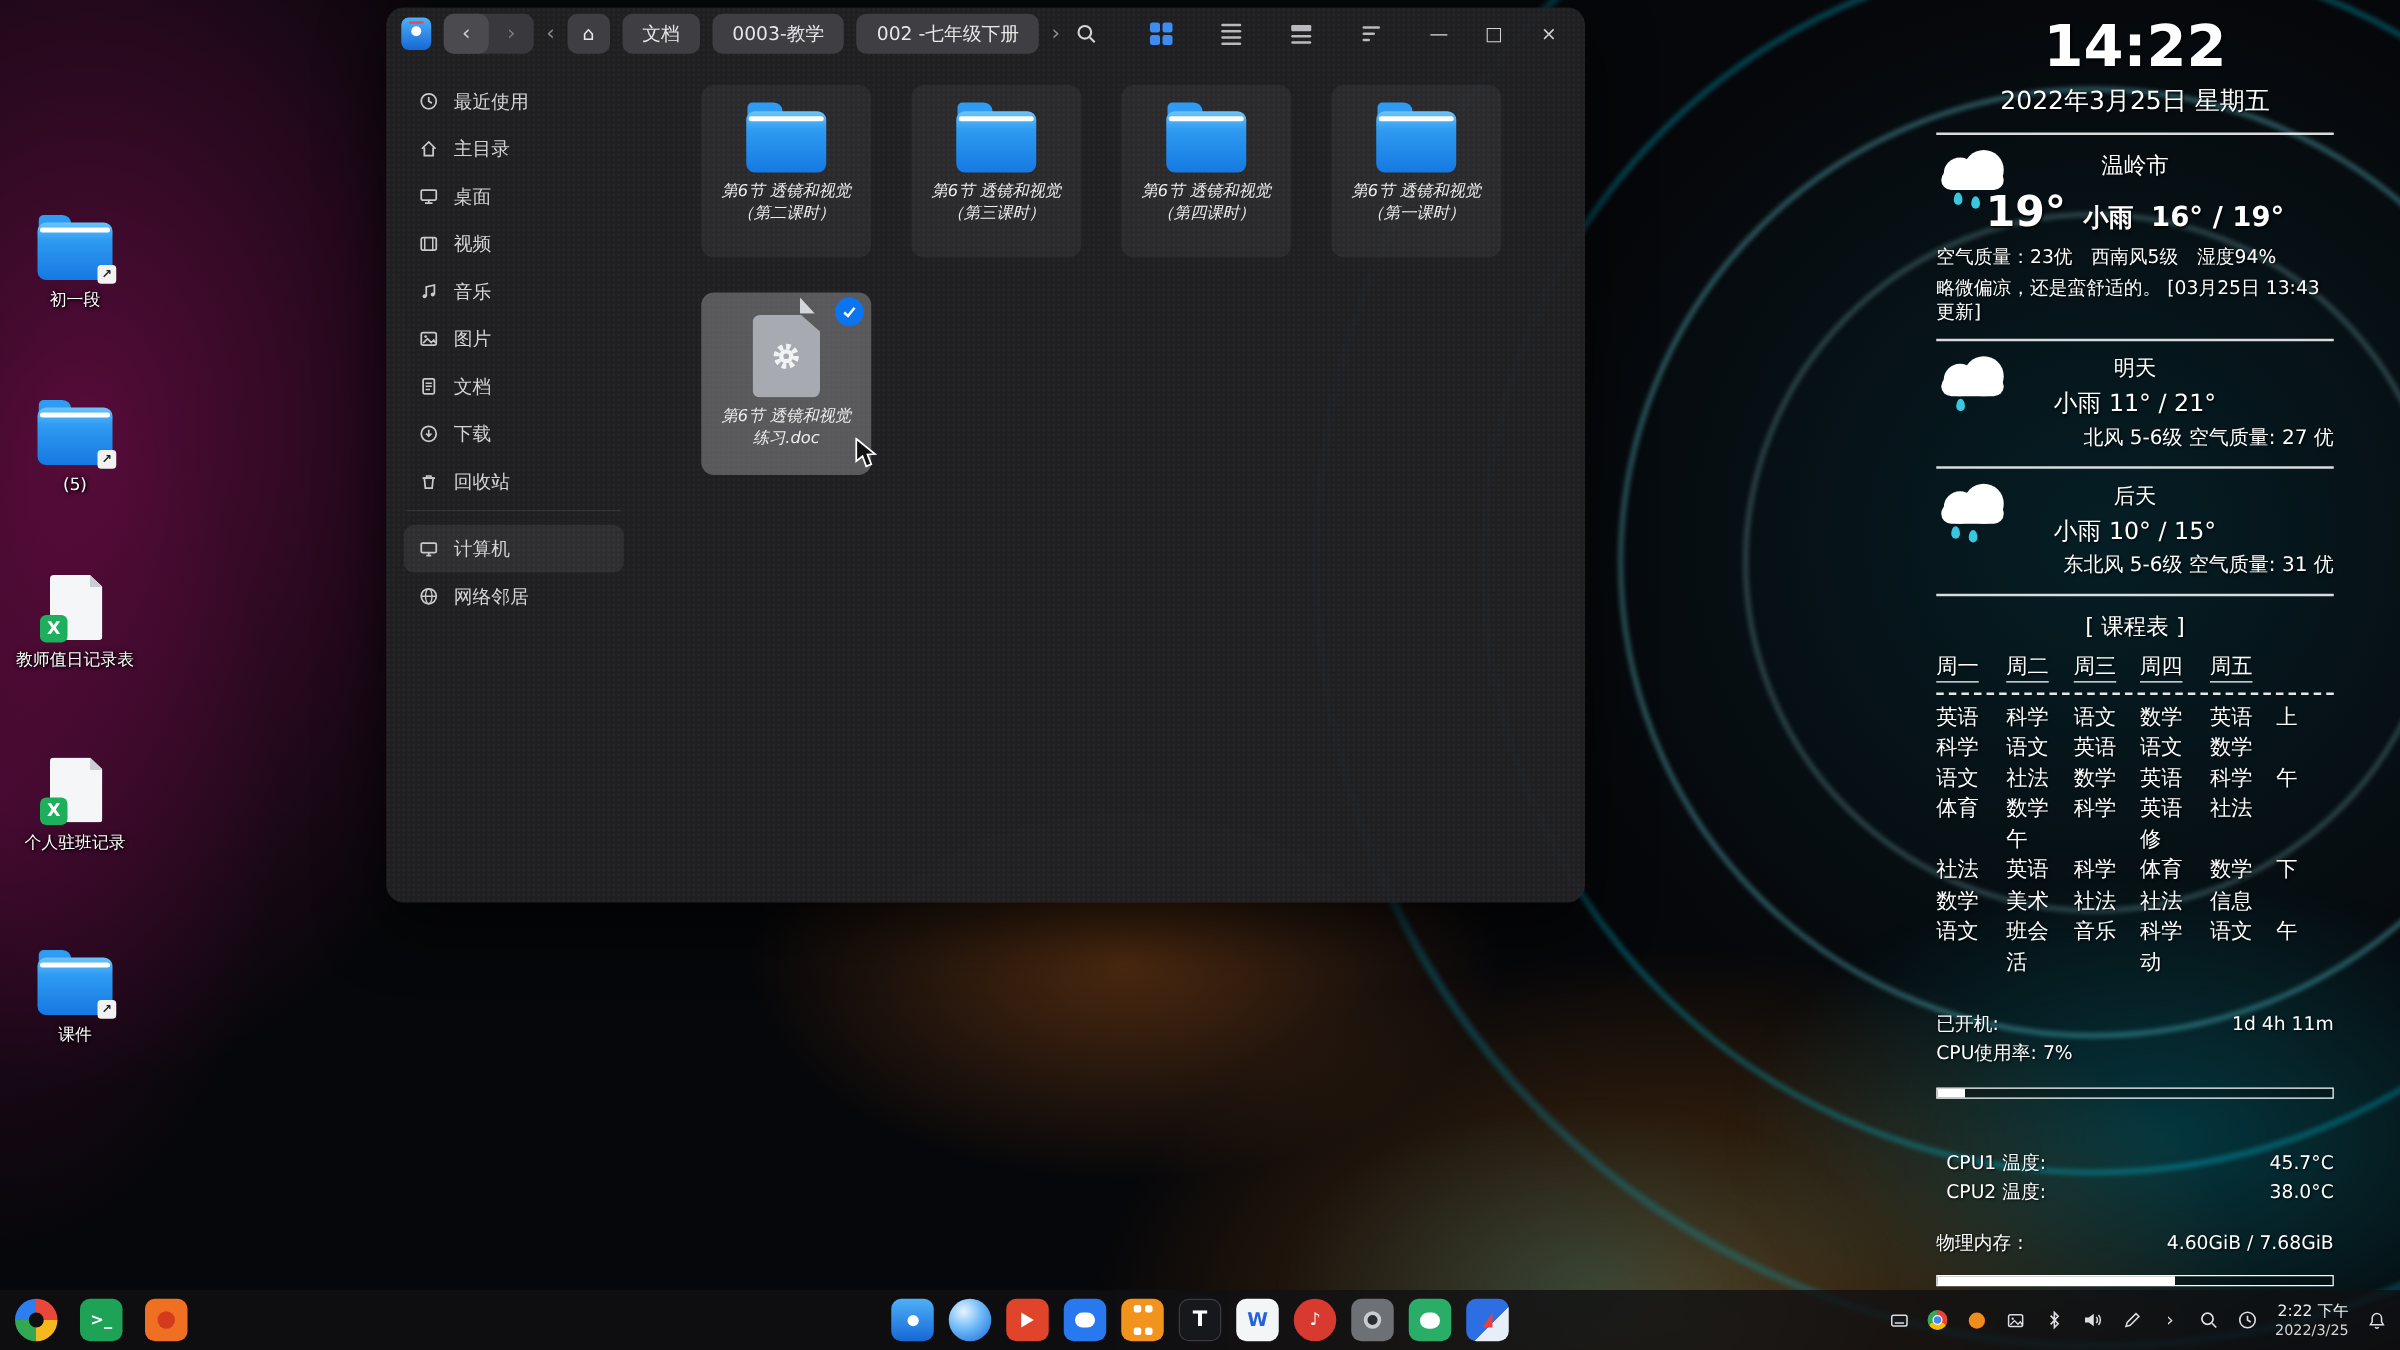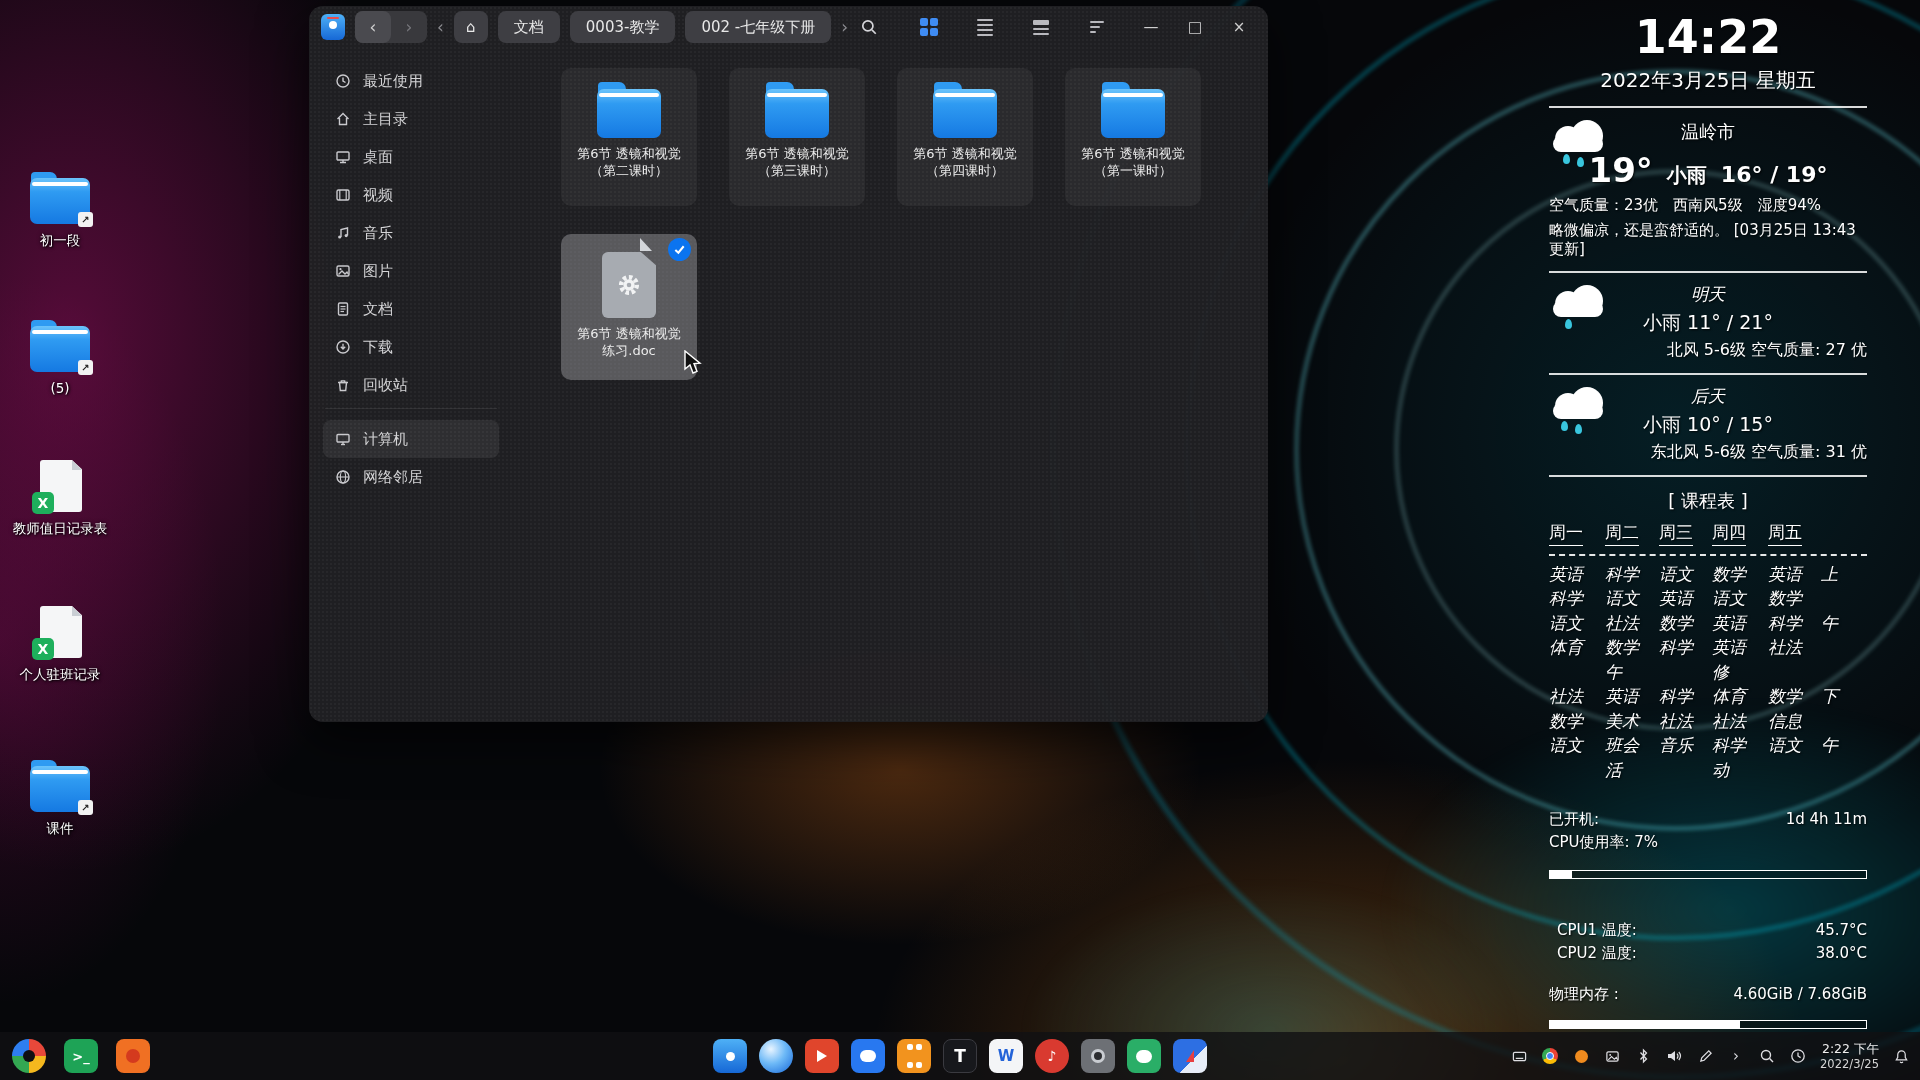--- a/index.html
+++ b/index.html
@@ -68,21 +68,21 @@
   .spacer { flex:1; }
   .win-body { position:absolute; top:42px; bottom:0; left:0; right:0; display:flex; }
   .sidebar { width:200px; padding:14px 10px 0 14px; flex:none; }
   .side-item { display:flex; align-items:center; gap:12px; height:38px; padding-left:12px; border-radius:8px;
     color:#d4d4d6; font-size:15px; }
   .side-item svg { flex:none; }
   .side-item.active { background:rgba(255,255,255,.07); }
   .side-gap { height:8px; border-top:1px solid rgba(255,255,255,.08); margin:4px 2px; }
   .content { position:relative; flex:1; }
   .tile { position:absolute; width:136px; border-radius:10px; text-align:center; padding-top:14px;
-    background:rgba(255,255,255,.05); }
+    background:rgba(255,255,255,.05);font-style:italic; }
   .tile .flabel { margin-top:8px; font-size:13px; color:#ececec; line-height:1.3; }
   .tile .glyphwrap { width:64px; height:56px; }
   .tile .fold-tab { width:28px; height:14px; }
   .tile .fold-body { top:7px; width:64px; height:49px; }
   .tile .fold-stripe { top:11px; width:60px; }
   .tile.selected { background:rgba(160,160,165,.45); }
   .docpage { position:relative; width:54px; height:66px; margin:4px auto 0; background:#a7abb1; border-radius:6px;
     clip-path:polygon(0 0,72% 0,100% 20%,100% 100%,0 100%); display:flex; align-items:center; justify-content:center; }
   .doc-fold { position:absolute; left:calc(50% + 11px); top:4px; width:12px; height:13px; background:#d3d6da;
     clip-path:polygon(0 0,100% 100%,0 100%); }
@@ -107,28 +107,28 @@
   .wx-now { position:relative; margin-top:4px; }
   .wx-now .icon { position:absolute; left:2px; top:8px; }
   .wx-city { text-align:center; font-size:18px; padding-top:8px; }
   .wx-temp-row { display:flex; align-items:baseline; justify-content:center; gap:14px; margin-top:6px;font-weight:bold; }
   .wx-big { font-size:34px; }
   .wx-cond { font-size:20px; }
   .wx-range { font-size:22px; }
   .wx-line { font-size:15px; margin-top:6px; }
   .fc { position:relative; margin-top:6px; }
   .fc .icon { position:absolute; left:2px; top:6px; }
-  .fc .day { text-align:center; font-size:17px; padding-top:4px;font-style:italic; }
+  .fc .day { text-align:center; font-size:17px; padding-top:4px; }
   .fc .l1 { text-align:center; font-size:19px; margin-top:4px; }
   .fc .l2 { text-align:right; font-size:16px; margin-top:4px; }
   .sched-title { text-align:center; font-size:18px; margin-top:12px; }
   .sched-head { display:grid; grid-template-columns:56px 54px 53px 56px 53px 26px; margin-top:8px; font-size:17px; }
   .sched-head span { justify-self:start; border-bottom:1.5px solid #fff; padding-bottom:1px; }
   .sched-dash { border:none; border-top:2px dashed rgba(255,255,255,.9); margin:8px 0 6px; }
-  .sched-grid { display:grid; grid-template-columns:56px 54px 53px 56px 53px 26px; font-size:17px; line-height:24.5px;font-style:italic; }
+  .sched-grid { display:grid; grid-template-columns:56px 54px 53px 56px 53px 26px; font-size:17px; line-height:24.5px; }
   .sys { margin-top:28px; font-size:15px; }
   .sys-row { display:flex; justify-content:space-between; margin-top:4px; }
   .sys-row.indent { padding-left:8px; }
   .bar { margin-top:10px; height:9px; border:1px solid #fff; background:rgba(0,0,0,.25); }
   .bar .fill { height:100%; background:#fff; }
   
   .taskbar { position:absolute; left:0; right:0; bottom:0; height:48px; background:rgba(16,16,19,.80); }
   .dock-left { position:absolute; left:12px; top:7px; display:flex; gap:18px; }
   .dock-center { position:absolute; left:50%; transform:translateX(-50%); top:7px; display:flex; gap:12px; }
   .dock-right { position:absolute; right:10px; top:0; height:48px; display:flex; align-items:center; gap:13px; }

